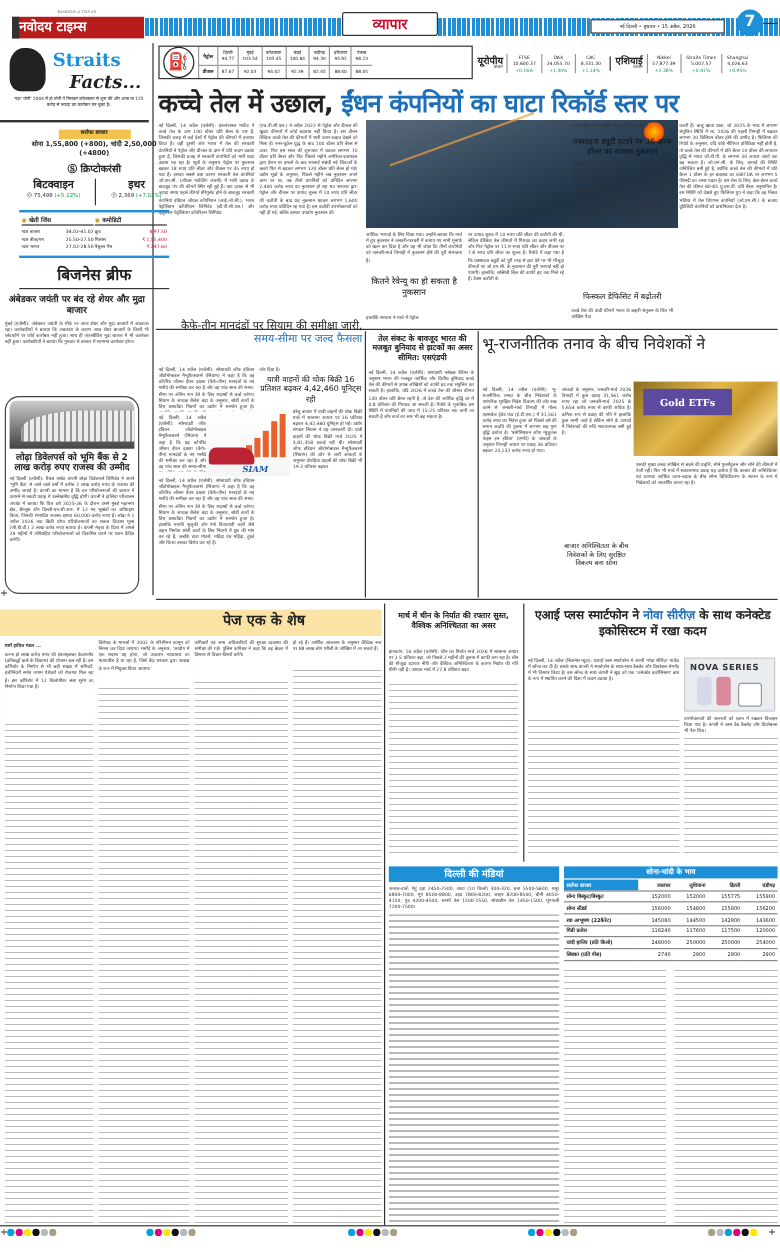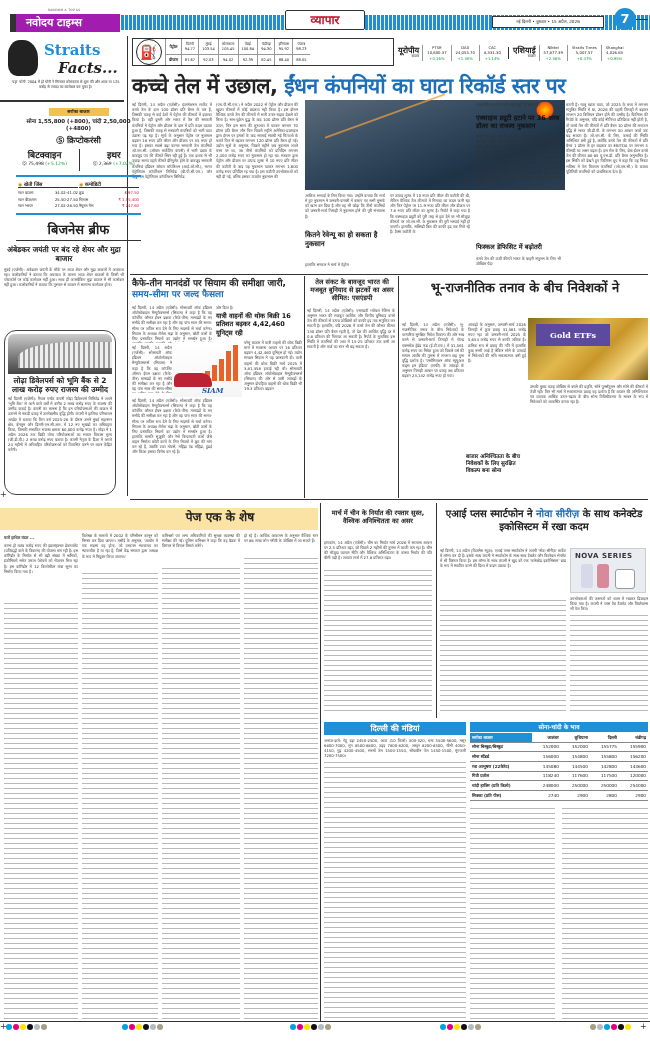--- a/index.html
+++ b/index.html
@@ -1,19 +1,19 @@
 <!DOCTYPE html>
 <html><head>
 <meta charset="utf-8">
 <style>
 *{box-sizing:border-box;margin:0;padding:0}
 body{width:650px;height:1043px;background:#fff;font-family:"DejaVu Sans",sans-serif;color:#222;position:relative;overflow:hidden;font-size:4px;line-height:1.35}
 .abs{position:absolute}
 .mast-small{left:48px;top:8px;font-size:3px;color:#555;letter-spacing:.3px}
-.mast-logo{left:10px;top:14px;width:110px;height:18px;background:#a21caf;color:#fff;font-weight:bold;font-size:11px;line-height:18px;padding-left:10px;border-left:6px solid #333}
+.mast-logo{left:10px;top:14px;width:110px;height:18px;background:#b91c1c;color:#fff;font-weight:bold;font-size:11px;line-height:18px;border-left:6px solid #333}
 .mast-bar{left:105px;top:15px;width:545px;height:15px;background:repeating-linear-gradient(90deg,#1e90d8 0 3px,#fff 3px 4px)}
 .section-tab{left:285px;top:10px;width:80px;height:20px;background:#fff;border:1px solid #333;border-radius:2px;font-size:12px;font-weight:bold;color:#c8102e;text-align:center;line-height:18px}
 .dateline{left:492px;top:16px;width:112px;height:12px;background:#fff;border:1px solid #333;font-size:4.2px;line-height:10px;text-align:center}
 .page-no{left:614px;top:8px;width:22px;height:22px;border-radius:50%;background:#1e90d8;color:#fff;font-weight:bold;font-size:13px;text-align:center;line-height:22px}
 .bf{left:8px;top:38px;width:115px;height:60px}
 .bf-head{position:absolute;left:0;top:2px;width:30px;height:36px;background:#222;border-radius:40% 50% 30% 30%}
 .bf-title{position:absolute;left:36px;top:2px;font-family:"DejaVu Serif",serif;font-weight:bold;font-size:15px;color:#1e90d8}
 .bf-sub{position:absolute;left:50px;top:20px;font-family:"DejaVu Serif",serif;font-style:italic;font-weight:bold;font-size:15px;color:#222}
 .bf-text{position:absolute;left:0;top:42px;width:115px;font-size:3.6px;text-align:center}
 .vsep{background:#333;width:1px}
@@ -29,21 +29,21 @@
 .mkt-lbl small{display:block;font-size:3.5px;font-weight:normal}
 .mkt-item{font-size:3.8px;text-align:center;padding:0 4px;border-left:1px solid #999;line-height:1.4}
 .mkt-item .chg{color:#0a9a3c}
 .main-head{left:132px;top:72px;width:514px;font-size:21px;font-weight:bold;letter-spacing:-.5px;white-space:nowrap}
 .main-head .blue{color:#1e6fb8}
 .col-text{font-size:3.8px;text-align:justify;color:#333}
 .img-oil{left:305px;top:100px;width:260px;height:90px;background:linear-gradient(160deg,#5a6b7a 0%,#34495e 40%,#1f3347 70%,#2c3e50 100%)}
 .oil-barrel{position:absolute;right:16px;top:10px;width:55px;height:70px;background:linear-gradient(90deg,#2c3e50,#5d6d7e,#2c3e50);border-radius:4px;color:#fff;font-weight:bold;font-size:14px;text-align:center;line-height:70px}
 .flame{position:absolute;right:10px;top:2px;width:20px;height:16px;background:radial-gradient(circle,#ffcc00,#ff5500 60%,transparent 70%)}
 .arrow-up{position:absolute;left:20px;top:15px;width:120px;height:55px;border-top:2px solid #f0a040;transform:skewY(-20deg);opacity:.7}
-.subhead{font-weight:bold;text-align:left;color:#111}
+.subhead{font-weight:normal;text-align:center;color:#111}
 .sec-box{left:16px;top:95px;width:125px}
 .sarafa-tag{margin:4px auto 2px;width:60px;background:#f2c14e;font-size:4.5px;text-align:center;font-weight:bold;padding:1px}
 .sarafa-rate{font-size:5.5px;text-align:center;font-weight:bold}
 .crypto-h{font-size:8px;font-weight:bold;text-align:center;margin-top:3px}
 .crypto-row{display:flex;justify-content:space-around;margin-top:2px}
 .crypto-col{text-align:center}
 .crypto-col .nm{font-size:9px;font-weight:bold}
 .crypto-col .val{font-size:4.5px}
 .crypto-col .val span{color:#0a9a3c}
 .blue-rule{height:2px;background:#1e90d8;margin:4px 0}
@@ -243,21 +243,21 @@
 
 <div class="abs story-head" style="left:4px;top:245px;width:120px">अंबेडकर जयंती पर बंद रहे शेयर और मुद्रा बाजार</div>
 <div class="abs col-text" style="left:4px;top:267px;width:120px;height:60px;overflow:hidden">मुंबई (एजेंसी): अंबेडकर जयंती के मौके पर आज शेयर और मुद्रा बाजारों में अवकाश रहा। कारोबारियों ने बताया कि अवकाश के कारण आज शेयर बाजारों के किसी भी प्लेटफॉर्म पर कोई कारोबार नहीं हुआ। साथ ही अंतरबैंकिंग मुद्रा बाजार में भी कारोबार नहीं हुआ। कारोबारियों ने बताया कि गुरुवार से बाजार में सामान्य कारोबार होगा।</div>
 
 <div class="abs lodha-box">
   <div class="lodha-img"></div>
   <div class="story-head" style="margin:2px 0">लोढ़ा डिवेलपर्स को भूमि बैंक से 2 लाख करोड़ रुपए राजस्व की उम्मीद</div>
   <div class="col-text" style="height:100px;overflow:hidden">नई दिल्ली (एजेंसी): रियल एस्टेट कंपनी लोढ़ा डिवेलपर्स लिमिटेड ने अपने 'भूमि बैंक' से आने वाले वर्षों में करीब 2 लाख करोड़ रुपए के राजस्व की उम्मीद जताई है। कंपनी का मानना है कि इन परियोजनाओं की बाजार में उतारने से नकदी प्रवाह में उल्लेखनीय वृद्धि होगी। कंपनी ने हालिया परिचालन अपडेट में बताया कि वित्त वर्ष 2025-26 के दौरान उसने मुंबई महानगर क्षेत्र, बेंगलुरु और दिल्ली-एन.सी.आर. में 12 नए भूखंडों का अधिग्रहण किया, जिनकी संभावित राजस्व क्षमता 60,000 करोड़ रुपए है। लोढ़ा ने 1 अप्रैल 2026 तक बिक्री योग्य परियोजनाओं का सकल विकास मूल्य (जी.डी.वी.) 2 लाख करोड़ रुपए बताया है। कंपनी नेतृत्व के दिशा में अगले 24 महीनों में अधिग्रहित परियोजनाओं को विकसित करने पर ध्यान केंद्रित करेगी।</div>
 </div>
 
-<div class="abs" style="left:132px;top:278px;width:170px;font-size:9px;font-weight:bold;text-align:left;line-height:1.25"><span>कैफे-तीन मानदंडों पर सियाम की समीक्षा जारी, </span><span style="color:#1e6fb8">समय-सीमा पर जल्द फैसला</span></div>
+<div class="abs" style="left:132px;top:267px;width:170px;font-size:9px;font-weight:normal;text-align:right;line-height:1.25"><span>कैफे-तीन मानदंडों पर सियाम की समीक्षा जारी, </span><span style="color:#1e6fb8">समय-सीमा पर जल्द फैसला</span></div>
 <div class="abs col-text" style="left:132px;top:305px;width:80px;height:38px;overflow:hidden">नई दिल्ली, 14 अप्रैल (एजेंसी): सोसायटी ऑफ इंडियन ऑटोमोबाइल मैन्युफैक्चरर्स (सियाम) ने कहा है कि वह कॉर्पोरेट औसत ईंधन दक्षता (कैफे-तीन) मानदंडों के नए मसौदे की समीक्षा कर रहा है और वह पांच साल की समय-सीमा पर अंतिम रूप देने के लिए सदस्यों से चर्चा करेगा। सियाम के अध्यक्ष शैलेश चंद्रा के अनुसार, छोटी कारों के लिए प्रस्तावित नियमों का उद्योग में समर्थन हुआ है। हालांकि मारुति सुजुकी और रेनो किफायती कारों जैसे वाहन निर्माता छोटी कारों के लिए नियमों में छूट की मांग कर रहे हैं, जबकि टाटा मोटर्स, महिंद्रा एंड महिंद्रा, हुंडई और किआ इसका विरोध कर रहे हैं।</div>
 <div class="abs col-text" style="left:132px;top:345px;width:40px;height:48px;overflow:hidden">नई दिल्ली, 14 अप्रैल (एजेंसी): सोसायटी ऑफ इंडियन ऑटोमोबाइल मैन्युफैक्चरर्स (सियाम) ने कहा है कि वह कॉर्पोरेट औसत ईंधन दक्षता (कैफे-तीन) मानदंडों के नए मसौदे की समीक्षा कर रहा है और वह पांच साल की समय-सीमा पर अंतिम रूप देने के लिए सदस्यों से चर्चा करेगा। सियाम के अध्यक्ष शैलेश चंद्रा के अनुसार, छोटी कारों के लिए प्रस्तावित नियमों का उद्योग में समर्थन हुआ है। हालांकि मारुति सुजुकी और रेनो किफायती कारों जैसे वाहन निर्माता छोटी कारों के लिए नियमों में छूट की मांग कर रहे हैं, जबकि टाटा मोटर्स, महिंद्रा एंड महिंद्रा, हुंडई और किआ इसका विरोध कर रहे हैं।</div>
 <div class="abs siam-img" style="left:172px;top:342px">
   <div class="bars">
       <i style="height:10px"></i>
       <i style="height:16px"></i>
       <i style="height:22px"></i>
       <i style="height:30px"></i>
       <i style="height:36px"></i>
     </div>
@@ -269,21 +269,21 @@
 <div class="abs subhead" style="left:216px;top:312px;width:86px;font-size:6.5px;line-height:1.3">यात्री वाहनों की थोक बिक्री 16 प्रतिशत बढ़कर 4,42,460 यूनिट्स रही</div>
 <div class="abs col-text" style="left:244px;top:340px;width:58px;height:160px;overflow:hidden">घरेलू बाजार में यात्री वाहनों की थोक बिक्री मार्च में सालाना आधार पर 16 प्रतिशत बढ़कर 4,42,460 यूनिट्स हो गई। उद्योग संगठन सियाम ने यह जानकारी दी। यात्री वाहनों की थोक बिक्री मार्च 2025 में 3,81,358 इकाई रही थी। सोसायटी ऑफ इंडियन ऑटोमोबाइल मैन्युफैक्चरर्स (सियाम) की ओर से जारी आंकड़ों के अनुसार दोपहिया वाहनों की थोक बिक्री भी 19.3 प्रतिशत बढ़कर</div>
 
 <div class="abs vsep" style="left:304px;top:276px;height:222px"></div>
 
 <div class="abs story-head" style="left:307px;top:279px;width:90px;font-size:6.5px">तेल संकट के बावजूद भारत की मजबूत बुनियाद से झटकों का असर सीमित: एसएंडपी</div>
 <div class="abs col-text" style="left:307px;top:308px;width:88px;height:190px;overflow:hidden">नई दिल्ली, 14 अप्रैल (एजेंसी): एसएंडपी ग्लोबल रेटिंग्स के अनुसार भारत की मजबूत आर्थिक और वित्तीय बुनियाद कच्चे तेल की कीमतों से उत्पन्न जोखिमों को काफी हद तक संतुलित कर सकती है। हालांकि, यदि 2026 में कच्चे तेल की औसत कीमत 130 डॉलर प्रति बैरल रहती है, तो देश की आर्थिक वृद्धि दर में 0.8 प्रतिशत की गिरावट आ सकती है। रिपोर्ट के मुताबिक इस स्थिति में कंपनियों की आय में 15-25 प्रतिशत तक कमी आ सकती है और कर्ज का स्तर भी बढ़ सकता है।</div>
 
 <div class="abs vsep" style="left:398px;top:276px;height:222px"></div>
 
-<div class="abs" style="left:402px;top:280px;width:246px;font-size:13px;font-weight:bold;text-align:center;line-height:1.2">
+<div class="abs" style="left:402px;top:280px;width:246px;font-size:13px;font-weight:normal;text-align:left;line-height:1.2">
   <div>भू-राजनीतिक तनाव के बीच निवेशकों ने</div>
 </div>
 <div class="abs col-text" style="left:402px;top:322px;width:62px;height:175px;overflow:hidden">नई दिल्ली, 14 अप्रैल (एजेंसी): भू-राजनीतिक तनाव के बीच निवेशकों के पारंपरिक सुरक्षित निवेश विकल्प की ओर रुख करने से जनवरी-मार्च तिमाही में गोल्ड एक्सचेंज ट्रेडेड फंड (ई.टी.एफ.) में 31,561 करोड़ रुपए का निवेश हुआ जो पिछले वर्ष की समान अवधि की तुलना में लगभग छह गुना वृद्धि दर्शाता है। 'एसोसिएशन ऑफ म्यूचुअल फंड्स इन इंडिया' (एम्फी) के आंकड़ों के अनुसार तिमाही आधार पर प्रवाह 36 प्रतिशत बढ़कर 23,132 करोड़ रुपए हो गया।</div>
 <div class="abs col-text" style="left:468px;top:322px;width:58px;height:128px;overflow:hidden">आंकड़ों के अनुसार, जनवरी-मार्च 2026 तिमाही में कुल प्रवाह 31,561 करोड़ रुपए रहा जो जनवरी-मार्च 2025 के 5,654 करोड़ रुपए से काफी अधिक है। क्रमिक रूप से प्रवाह की गति में हालांकि कुछ नरमी आई है लेकिन सोने के उत्पादों में निवेशकों की रुचि सकारात्मक बनी हुई है।</div>
 <div class="abs subhead" style="left:466px;top:453px;width:62px;font-size:5.5px;line-height:1.3">बाजार अनिश्चितता के बीच निवेशकों के लिए सुरक्षित विकल्प बना सोना</div>
 <div class="abs gold-img">
   <div class="gold-label">Gold ETFs</div>
 </div>
 <div class="abs col-text" style="left:530px;top:384px;width:118px;height:114px;overflow:hidden">उसकी मुख्य वजह जोखिम से बचने की प्रवृत्ति, सोने पुनर्संतुलन और सोने की कीमतों में तेजी रही। फिर भी मार्च में सकारात्मक प्रवाह यह दर्शाता है कि बाजार की अनिश्चितता एवं व्यापक आर्थिक उतार-चढ़ाव के बीच सोना विविधीकरण के साधन के रूप में निवेशकों को आकर्षित करता रहा है।</div>
 

